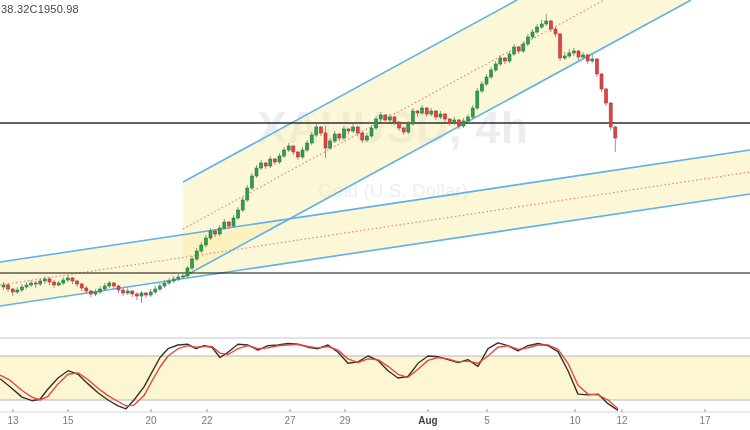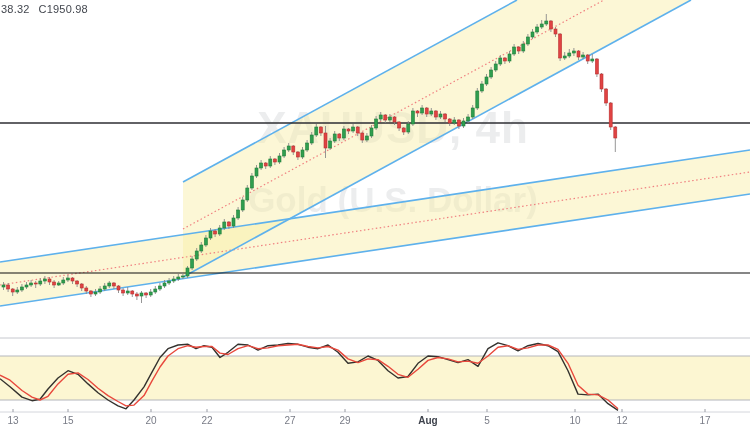--- a/index.html
+++ b/index.html
@@ -1,23 +1,23 @@
 <!DOCTYPE html>
 <html><head>
 <meta charset="utf-8">
 <style>
   html,body{margin:0;padding:0;background:#fff;}
   .chart-root{position:relative;width:750px;height:430px;background:#ffffff;overflow:hidden;
               font-family:"Liberation Sans", sans-serif;}
   .legend{position:absolute;left:1px;top:3px;font-size:11px;color:#42464e;z-index:5;
-          display:flex;gap:9px;letter-spacing:0.2px;}
+          display:flex;letter-spacing:0.2px;}
   .watermark{position:absolute;left:0;right:0;top:106px;text-align:center;z-index:1;
              color:rgba(70,75,90,0.10);pointer-events:none;padding-left:36px;}
   .watermark .wm1{font-size:44px;font-weight:700;letter-spacing:1px;line-height:1.0;}
-  .watermark .wm2{font-size:35px;font-weight:700;margin-top:30px;}
+  .watermark .wm2{font-size:19px;font-weight:400;margin-top:30px;}
   #chart-svg{position:absolute;left:0;top:0;z-index:2;}
   text.axis-label{font-family:"Liberation Sans", sans-serif;font-size:10px;fill:#787b86;}
   text.axis-label.em{fill:#3f434d;font-weight:700;}
 </style>
 </head>
 <body>
 
 <div class="chart-root">
 
   <div class="legend">

